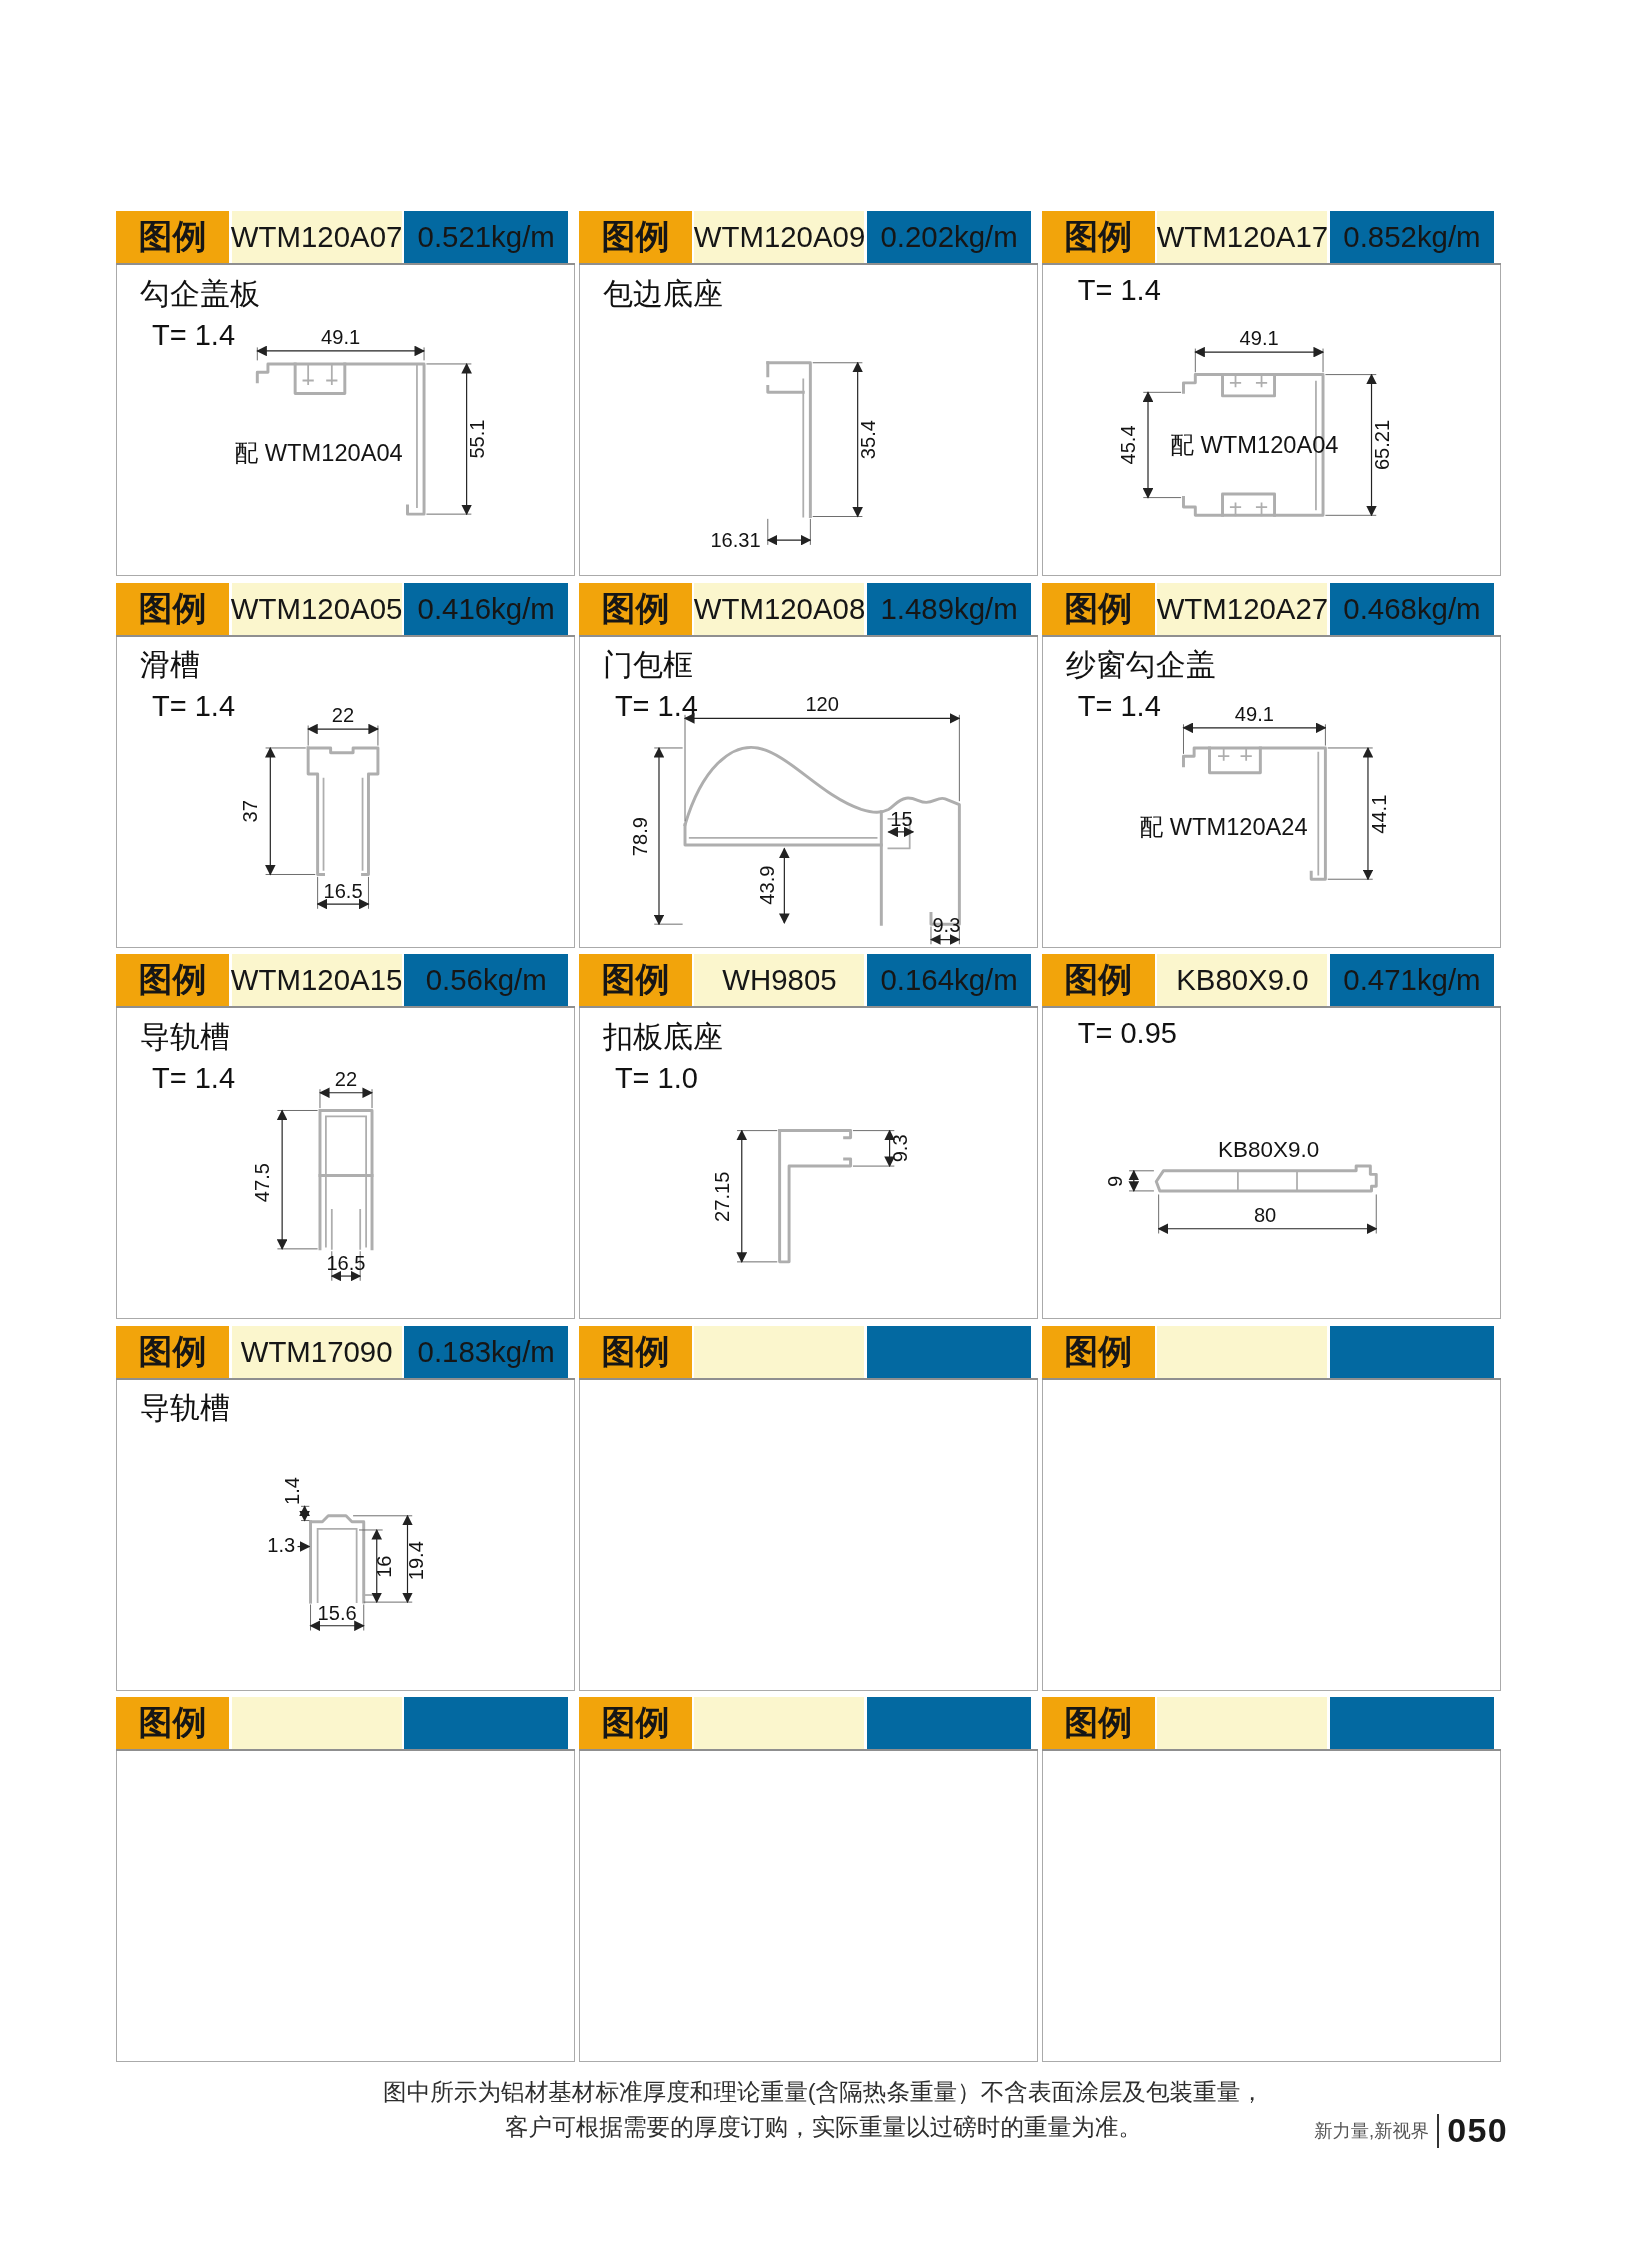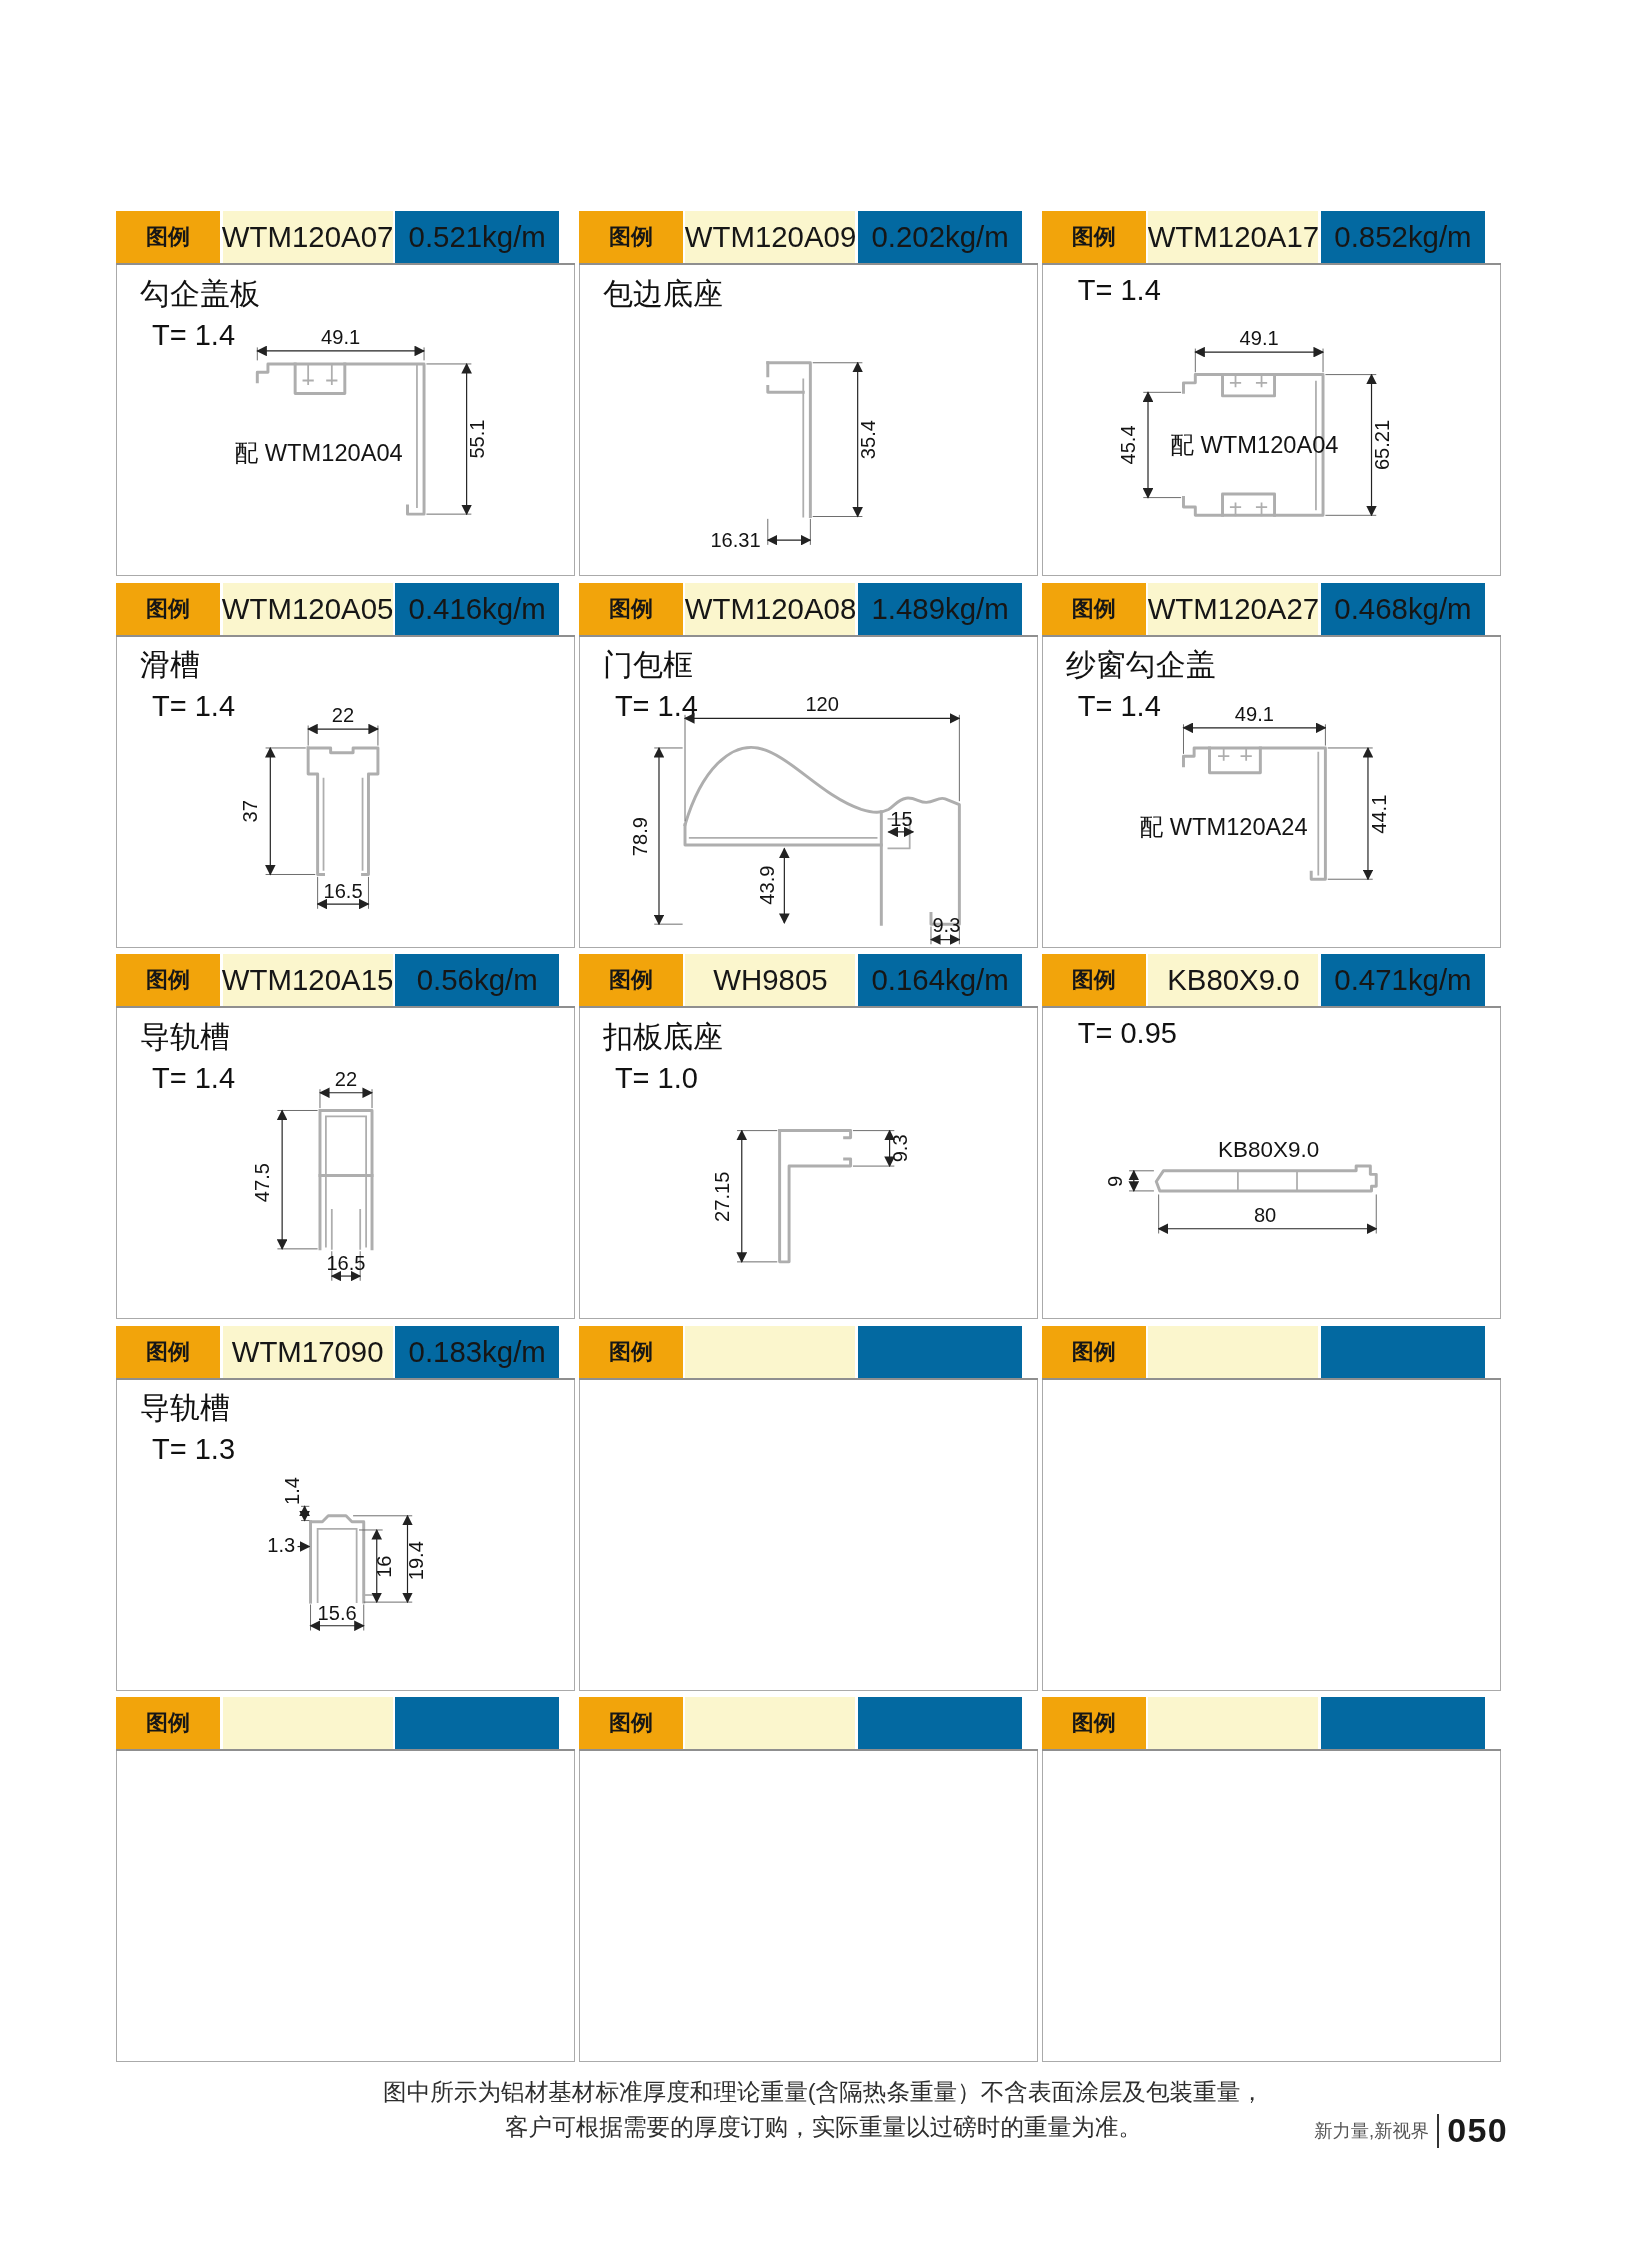--- a/index.html
+++ b/index.html
@@ -3,21 +3,21 @@
 <meta charset="utf-8">
 <style>
   html,body{margin:0;padding:0;background:#ffffff;}
   .sheet{position:relative;width:1647px;height:2250px;background:#fff;overflow:hidden;
          font-family:"Liberation Sans","DejaVu Sans",sans-serif;color:#111;}
   .grid{position:absolute;left:116px;top:211px;display:grid;
         grid-template-columns:repeat(3,459px);column-gap:3.9px;row-gap:6.5px;}
   .cell{width:459px;height:365px;display:flex;flex-direction:column;background:#fff;}
   .hdr{height:52px;border-bottom:2.6px solid #8f8f8f;display:flex;align-items:stretch;background:#fff;}
   .seg{display:flex;align-items:center;justify-content:center;}
-  .seg-legend{width:104px;background:#F2A40B;font-size:22px;font-weight:bold;color:#161616;}
+  .seg-legend{width:113px;background:#F2A40B;font-size:34px;font-weight:bold;color:#161616;}
   .seg-code{width:170px;margin-left:2.6px;background:#FBF6CD;font-size:29.4px;color:#161616;}
   .seg-weight{width:164px;margin-left:2.6px;background:#0369a1;font-size:29.4px;color:#161616;}
   .body{flex:1;border:1.3px solid #aaaaaa;border-top:none;position:relative;background:#fff;padding-left:6px;}
   .pname{font-size:30px;padding:11.8px 0 0 17px;line-height:1.1;}
   .pthick{font-size:29px;padding:9.2px 0 0 29px;}
   .draw{position:absolute;left:50%;top:57%;transform:translate(-50%,-50%);width:419px;height:272px;}
   .draw text{font-family:"Liberation Sans","DejaVu Sans",sans-serif;fill:#141414;}
   .prof{fill:none;stroke:#aeaeae;stroke-width:5;stroke-linejoin:round;stroke-linecap:square;}
   .thin{stroke-width:3;}
   .e{fill:none;stroke:#666;stroke-width:1.6;}
@@ -314,21 +314,20 @@
     </div>
 
     <div class="cell">
       <div class="hdr">
         <div class="seg seg-legend">图例</div>
         <div class="seg seg-code">WTM17090</div>
         <div class="seg seg-weight">0.183kg/m</div>
       </div>
       <div class="body">
         <div class="pname">导轨槽</div>
-        <div class="pthick">T= 1.3</div>
         <svg class="draw" viewBox="0 0 600 460">
           <g class="prof">
             <path d="M240,172 H260 L270,162 H300 L310,172 H330 V308"></path>
             <path d="M240,172 V308"></path>
             <path class="thin" d="M252,184 V308 M318,184 V308 M252,184 H318"></path>
             <path class="thin" d="M330,296 H346"></path>
           </g>
           <g>
             <path class="e" d="M238,146 H224 M238,170 H224"></path>
             <line class="d" x1="230" y1="146" x2="230" y2="170" marker-start="url(#ar)" marker-end="url(#ar)"></line>

